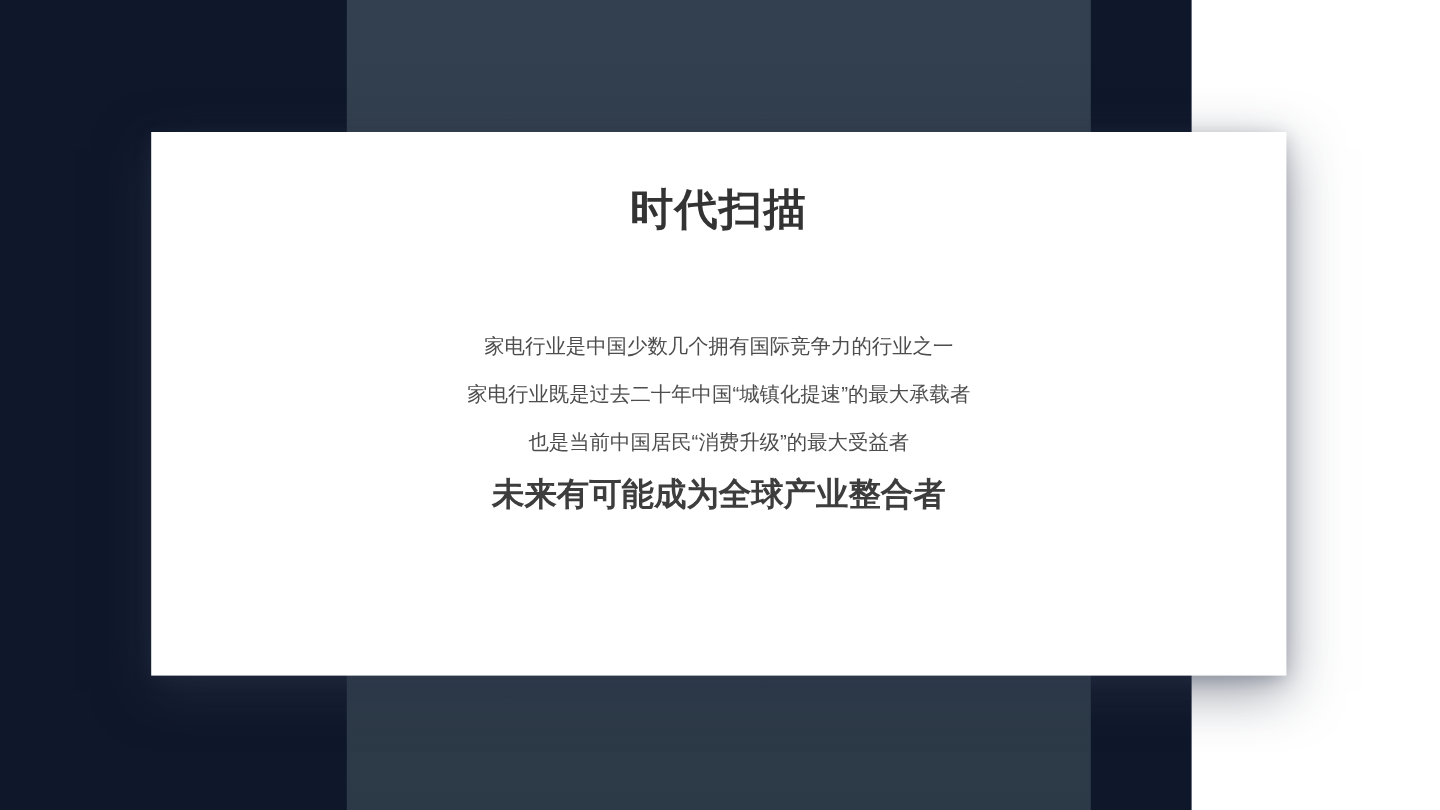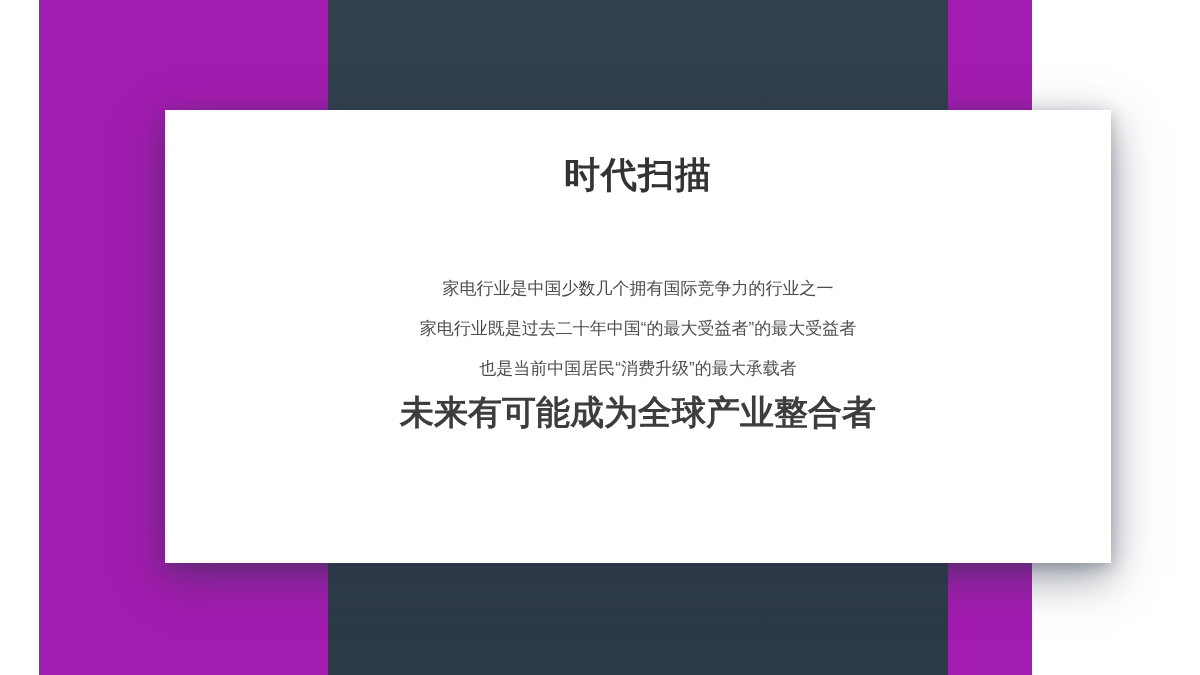--- a/index.html
+++ b/index.html
@@ -8,22 +8,21 @@
     width: 1200px;
     height: 675px;
     overflow: hidden;
     font-family: "Liberation Sans", "DejaVu Sans", sans-serif;
   }
 
   .canvas {
     position: relative;
     width: 993px;
     height: 675px;
-    background: #a21caf;
-    margin-left: 39px;
+    background: #0f172a;
   }
 
   .accent-band {
     position: absolute;
     left: 289px;
     top: 0;
     width: 620px;
     height: 675px;
     background: linear-gradient(180deg, #33404f 0%, #2c3947 100%);
   }
@@ -58,36 +57,36 @@
   .body-line {
     margin: 0;
     font-size: 17px;
     line-height: 40px;
     font-weight: normal;
     color: #4d4d4d;
   }
 
   .emphasis-line {
     margin: 3px 0 0 0;
-    font-size: 34px;
+    font-size: 27px;
     line-height: 40px;
     font-weight: bold;
     color: #3d3d3d;
   }
 </style>
 </head>
 <body>
 
 <div class="canvas">
   <div class="accent-band"></div>
 
   <div class="slide-card">
     <h1 class="slide-title">时代扫描</h1>
 
     <div class="body-block">
       <p class="body-line">家电行业是中国少数几个拥有国际竞争力的行业之一</p>
-      <p class="body-line">家电行业既是过去二十年中国“的最大受益者”的最大受益者</p>
-      <p class="body-line">也是当前中国居民“消费升级”的最大承载者</p>
+      <p class="body-line">家电行业既是过去二十年中国“城镇化提速”的最大承载者</p>
+      <p class="body-line">也是当前中国居民“消费升级”的最大受益者</p>
     </div>
 
     <p class="emphasis-line">未来有可能成为全球产业整合者</p>
   </div>
 </div>
 
 </body></html>

